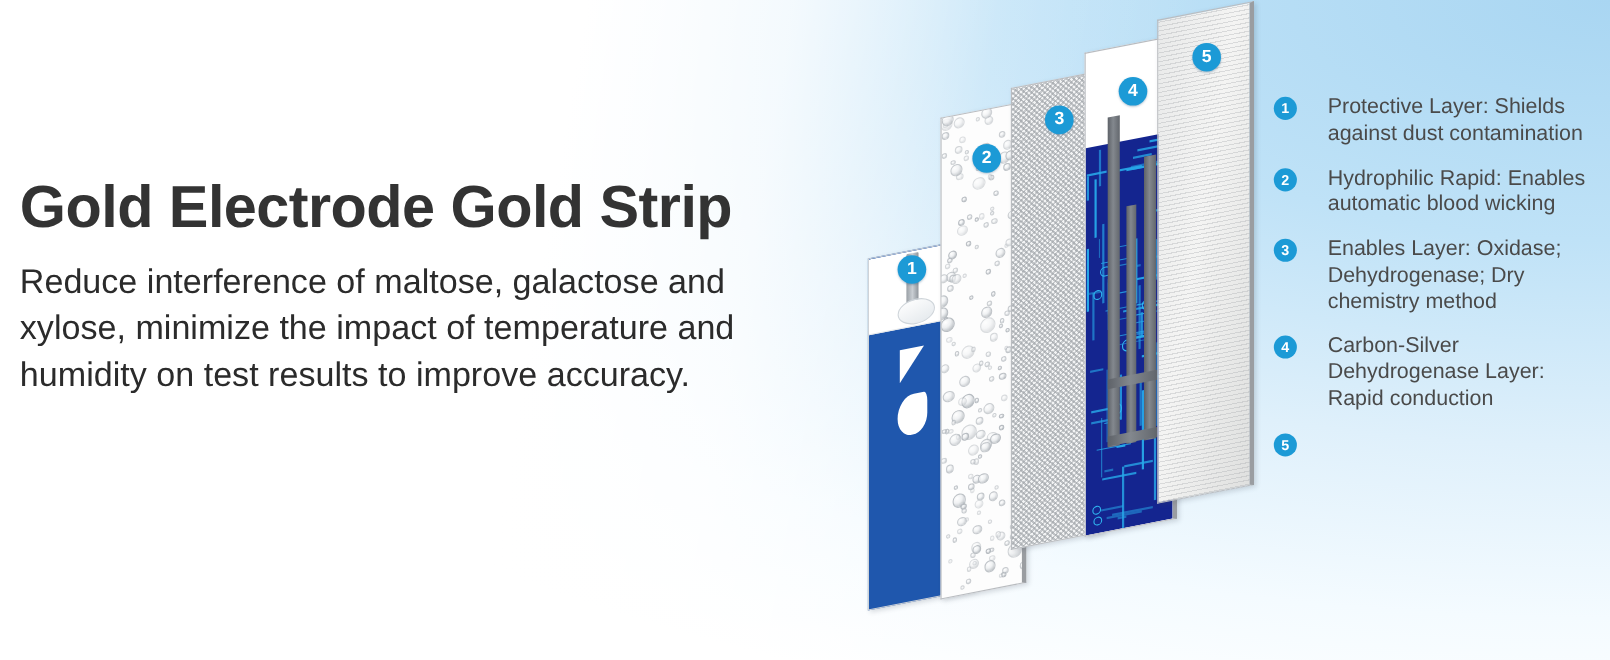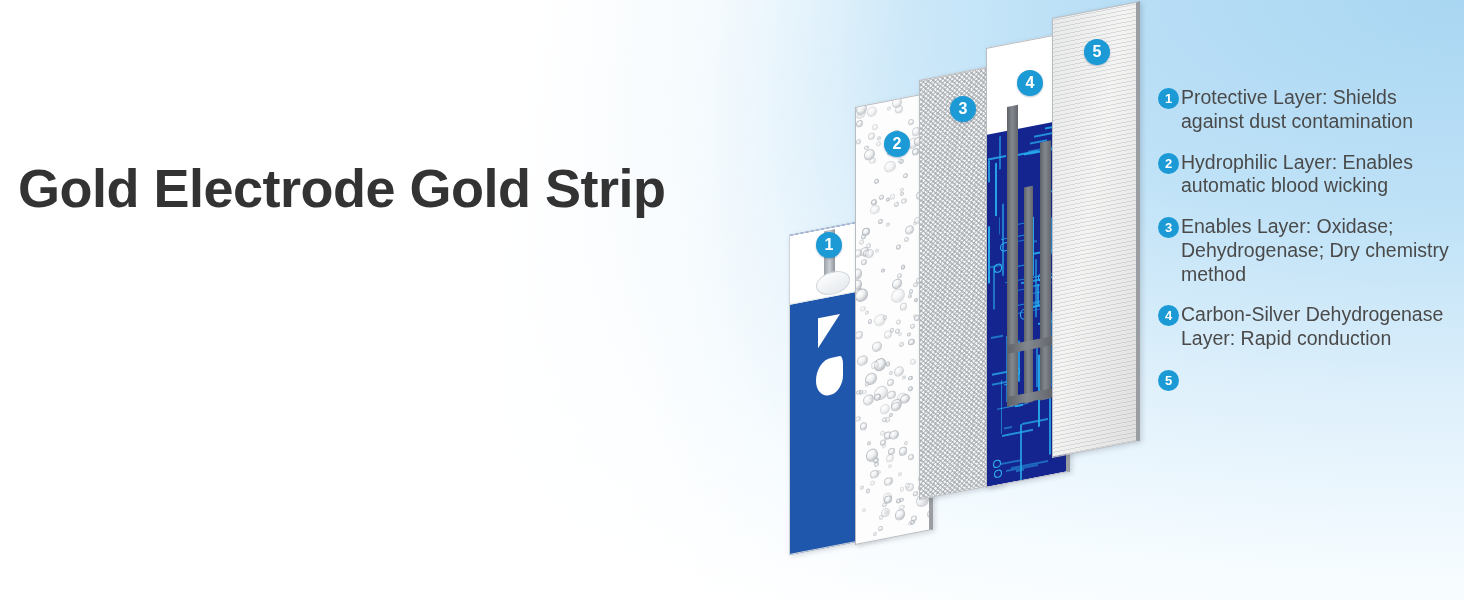--- a/index.html
+++ b/index.html
@@ -231,33 +231,34 @@
     border-radius: 50%;
     background: #1c9ad6;
     color: #ffffff;
     font-size: 13px;
     font-weight: bold;
     line-height: 21px;
     text-align: center;
     margin-top: 2px;
   }
   .legend-text {
-    margin-left: 2px;
+    margin-left: 28px;
     font-size: 19.5px;
     line-height: 1.22;
     color: #4a4a4a;
   }
 </style>
 </head>
 <body>
 
 <div class="banner">
 
   <div class="copy">
     <h1 class="headline-dark">Gold Electrode Gold Strip</h1>
+    <p class="subcopy">Reduce interference of maltose, galactose and xylose, minimize the impact of temperature and humidity on test results to improve accuracy.</p>
   </div>
 
   <div class="stack">
 
     <div class="sheet sheet-1">
       <div class="s1-head"></div>
       <div class="s1-tab"></div>
       <div class="s1-oval"></div>
       <div class="s1-wedge"></div>
       <div class="s1-drop"></div>
@@ -568,21 +569,21 @@
     <div class="chip chip-5">5</div>
   </div>
 
   <div class="legend">
     <div class="legend-row">
       <div class="legend-num">1</div>
       <div class="legend-text">Protective Layer: Shields against dust contamination</div>
     </div>
     <div class="legend-row">
       <div class="legend-num">2</div>
-      <div class="legend-text">Hydrophilic Layer: Enables automatic blood wicking</div>
+      <div class="legend-text">Hydrophilic Rapid: Enables automatic blood wicking</div>
     </div>
     <div class="legend-row">
       <div class="legend-num">3</div>
       <div class="legend-text">Enables Layer: Oxidase; Dehydrogenase; Dry chemistry method</div>
     </div>
     <div class="legend-row">
       <div class="legend-num">4</div>
       <div class="legend-text">Carbon-Silver Dehydrogenase Layer: Rapid conduction</div>
     </div>
     <div class="legend-row">

